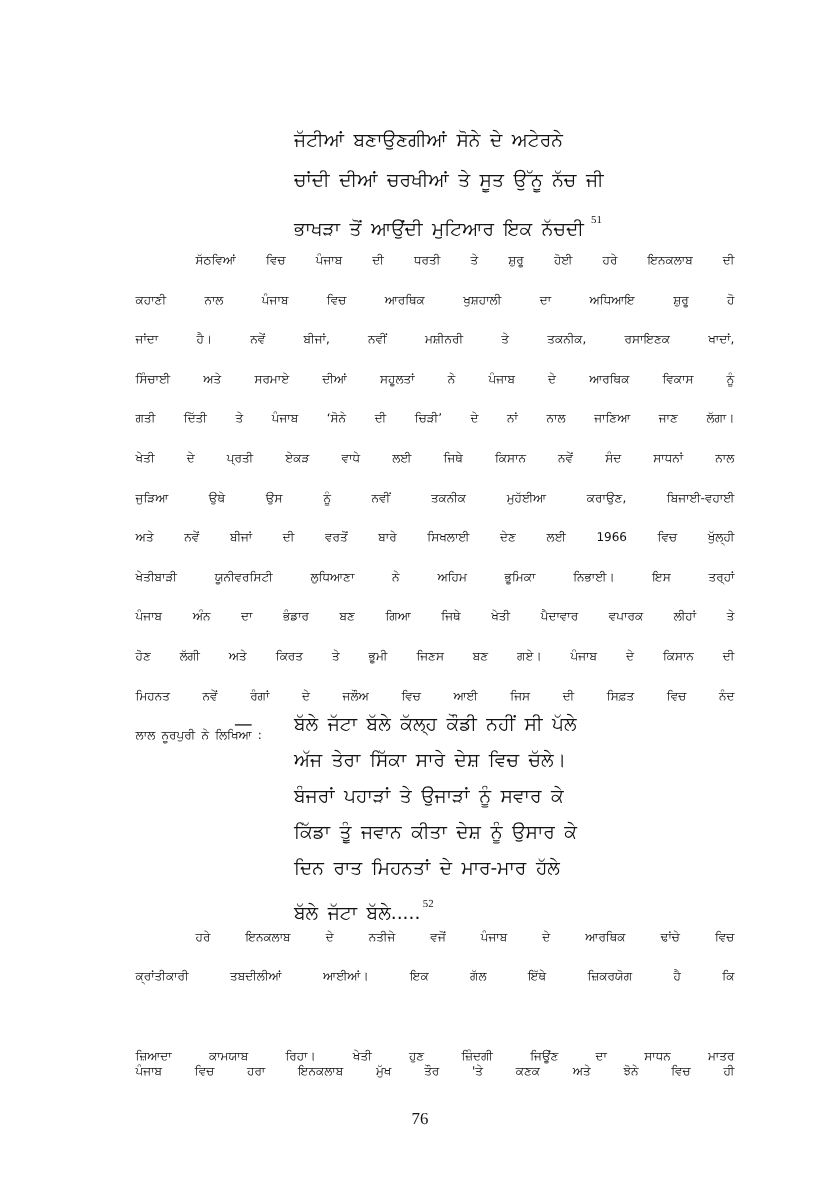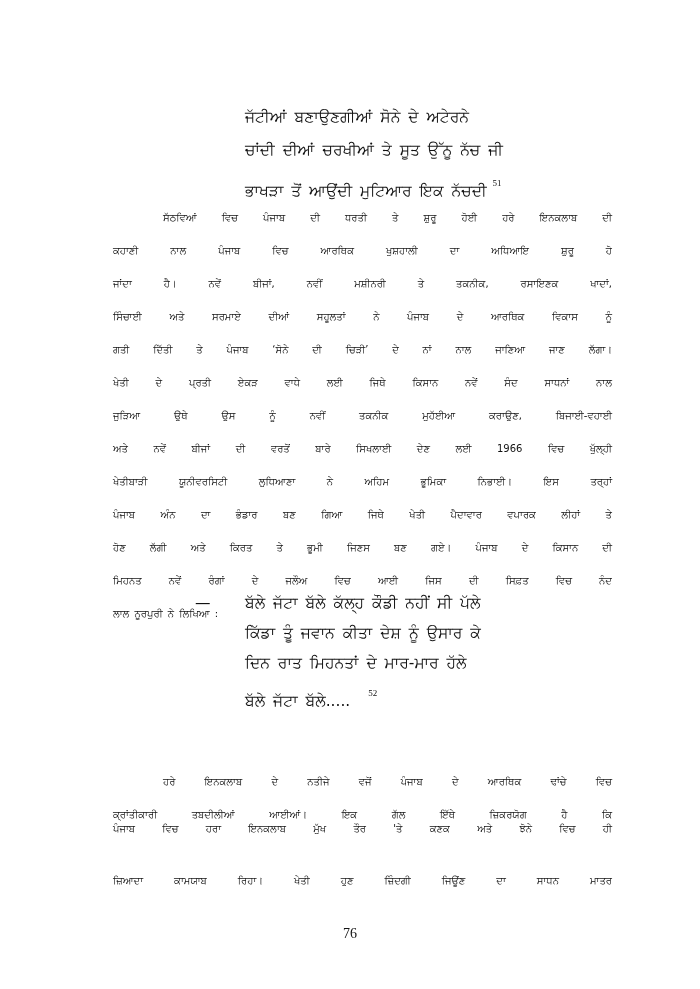--- a/index.html
+++ b/index.html
@@ -41,26 +41,28 @@
     <div class="line" style="top:432px">ਅਤੇ ਨਵੇਂ ਬੀਜਾਂ ਦੀ ਵਰਤੋਂ ਬਾਰੇ ਸਿਖਲਾਈ ਦੇਣ ਲਈ 1966 ਵਿਚ ਖੁੱਲ੍ਹੀ</div>
     <div class="line" style="top:465px">ਖੇਤੀਬਾੜੀ ਯੂਨੀਵਰਸਿਟੀ ਲੁਧਿਆਣਾ ਨੇ ਅਹਿਮ ਭੂਮਿਕਾ ਨਿਭਾਈ। ਇਸ ਤਰ੍ਹਾਂ</div>
     <div class="line" style="top:498px">ਪੰਜਾਬ ਅੰਨ ਦਾ ਭੰਡਾਰ ਬਣ ਗਿਆ ਜਿਥੇ ਖੇਤੀ ਪੈਦਾਵਾਰ ਵਪਾਰਕ ਲੀਹਾਂ ਤੇ</div>
     <div class="line" style="top:531px">ਹੋਣ ਲੱਗੀ ਅਤੇ ਕਿਰਤ ਤੇ ਭੂਮੀ ਜਿਣਸ ਬਣ ਗਏ। ਪੰਜਾਬ ਦੇ ਕਿਸਾਨ ਦੀ</div>
     <div class="line" style="top:564px">ਮਿਹਨਤ ਨਵੇਂ ਰੰਗਾਂ ਦੇ ਜਲੌਅ ਵਿਚ ਆਈ ਜਿਸ ਦੀ ਸਿਫ਼ਤ ਵਿਚ ਨੰਦ</div>
     <div class="line last" style="top:597px">ਲਾਲ ਨੂਰਪੁਰੀ ਨੇ ਲਿਖਿਆ :</div>
   </div>
 
   <div class="poem" style="top:588px">
     <div><span class="dash">—</span><span>ਬੱਲੇ ਜੱਟਾ ਬੱਲੇ ਕੱਲ੍ਹ ਕੌਡੀ ਨਹੀਂ ਸੀ ਪੱਲੇ</span></div>
+    <div class="pl">ਅੱਜ ਤੇਰਾ ਸਿੱਕਾ ਸਾਰੇ ਦੇਸ਼ ਵਿਚ ਚੱਲੇ।</div>
+    <div class="pl">ਬੰਜਰਾਂ ਪਹਾੜਾਂ ਤੇ ਉਜਾੜਾਂ ਨੂੰ ਸਵਾਰ ਕੇ</div>
     <div class="pl">ਕਿੱਡਾ ਤੂੰ ਜਵਾਨ ਕੀਤਾ ਦੇਸ਼ ਨੂੰ ਉਸਾਰ ਕੇ</div>
     <div class="pl">ਦਿਨ ਰਾਤ ਮਿਹਨਤਾਂ ਦੇ ਮਾਰ-ਮਾਰ ਹੱਲੇ</div>
-    <div class="pl"><span>ਬੱਲੇ ਜੱਟਾ ਬੱਲੇ.....</span><sup class="fn" style="margin-left:18px">52</sup></div>
+    <div class="pl"><span>ਬੱਲੇ ਜੱਟਾ ਬੱਲੇ.....</span><sup class="fn" style="margin-left:2px">52</sup></div>
   </div>
 
   <div>
     <div class="line indent" style="top:765px">ਹਰੇ ਇਨਕਲਾਬ ਦੇ ਨਤੀਜੇ ਵਜੋਂ ਪੰਜਾਬ ਦੇ ਆਰਥਿਕ ਢਾਂਚੇ ਵਿਚ</div>
     <div class="line" style="top:798px">ਕ੍ਰਾਂਤੀਕਾਰੀ ਤਬਦੀਲੀਆਂ ਆਈਆਂ। ਇਕ ਗੱਲ ਇੱਥੇ ਜ਼ਿਕਰਯੋਗ ਹੈ ਕਿ</div>
-    <div class="line" style="top:812px">ਪੰਜਾਬ ਵਿਚ ਹਰਾ ਇਨਕਲਾਬ ਮੁੱਖ ਤੌਰ 'ਤੇ ਕਣਕ ਅਤੇ ਝੋਨੇ ਵਿਚ ਹੀ</div>
+    <div class="line" style="top:877px">ਪੰਜਾਬ ਵਿਚ ਹਰਾ ਇਨਕਲਾਬ ਮੁੱਖ ਤੌਰ 'ਤੇ ਕਣਕ ਅਤੇ ਝੋਨੇ ਵਿਚ ਹੀ</div>
     <div class="line" style="top:864px">ਜ਼ਿਆਦਾ ਕਾਮਯਾਬ ਰਿਹਾ। ਖੇਤੀ ਹੁਣ ਜ਼ਿੰਦਗੀ ਜਿਊਂਣ ਦਾ ਸਾਧਨ ਮਾਤਰ</div>
   </div>
 
   <div class="pagenum">76</div>
 </div>
 
 </body></html>

